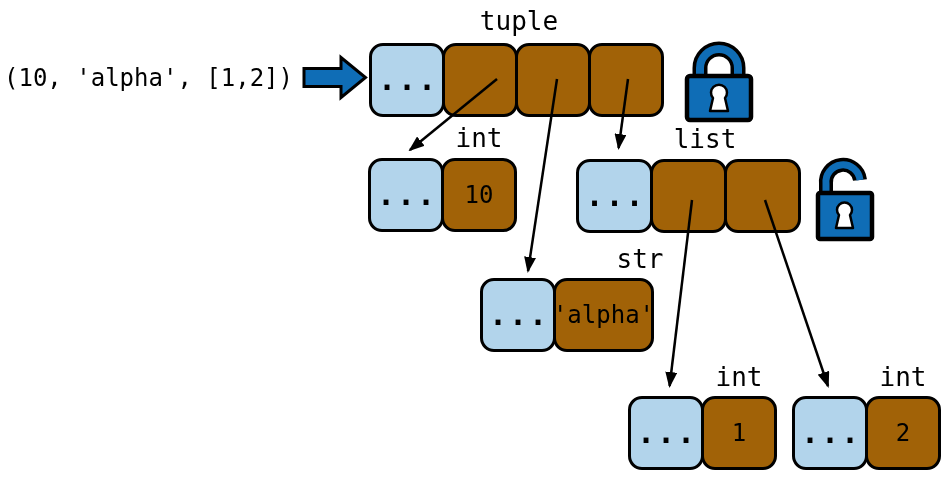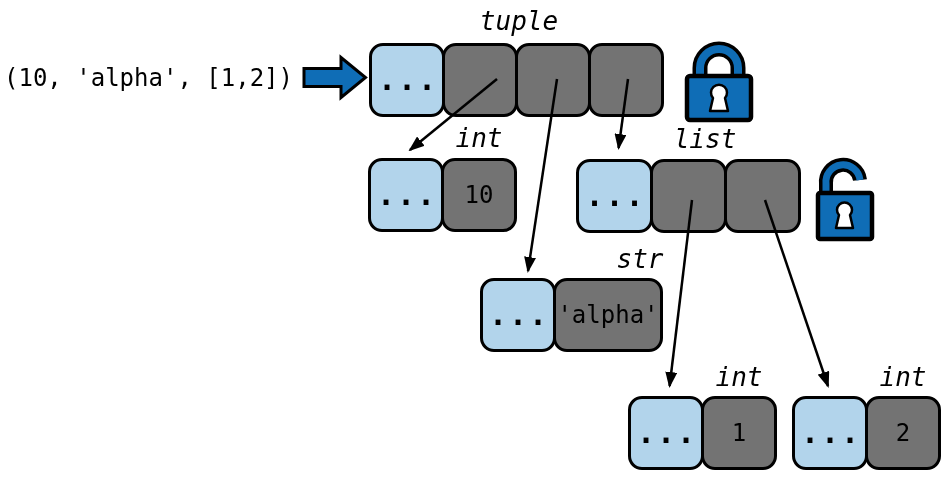--- a/index.html
+++ b/index.html
@@ -21,41 +21,40 @@
   .row{
     position:absolute;
     display:flex;
     align-items:stretch;
   }
   .cell{
     box-sizing:border-box;
     width:76px;height:74px;
     border:3px solid #000;
     border-radius:14px;
-    background:#737373;
+    background:#a16207;
     display:flex;
     align-items:center;
     justify-content:center;
     font-size:24px;
     color:#000;
     margin-left:-3px;
   }
   .cell:first-child{margin-left:0;}
   .cell.blue{background:#b2d4eb;}
   .dots{
     font-size:30px;
     font-weight:bold;
     letter-spacing:2px;
     margin-right:-2px;
     line-height:1;
   }
   .type-label{
     position:absolute;
     transform:translateX(-50%);
-    font-style:italic;
     font-size:26px;
     line-height:28px;
     color:#000;
     white-space:pre;
   }
   #overlay{
     position:absolute;
     left:0;top:0;
     width:951px;height:480px;
     pointer-events:none;
@@ -97,21 +96,21 @@
       <span class="dots">...</span>
     </div>
     <div class="cell" style="width:77px"></div>
     <div class="cell" style="width:77px"></div>
   </div>
 
   <div class="row" style="left:480px;top:278px">
     <div class="cell blue">
       <span class="dots">...</span>
     </div>
-    <div class="cell" style="width:110px">'alpha'</div>
+    <div class="cell" style="width:101px">'alpha'</div>
   </div>
 
   <div class="row" style="left:628px;top:396px">
     <div class="cell blue">
       <span class="dots">...</span>
     </div>
     <div class="cell">1</div>
   </div>
 
   <div class="row" style="left:792px;top:396px">

